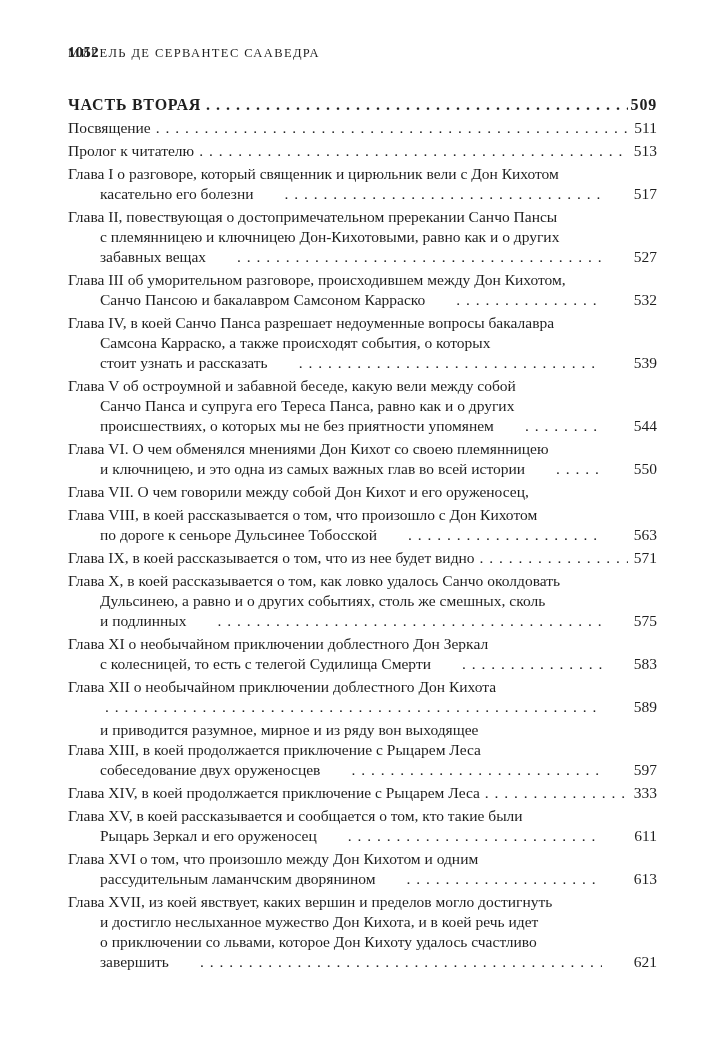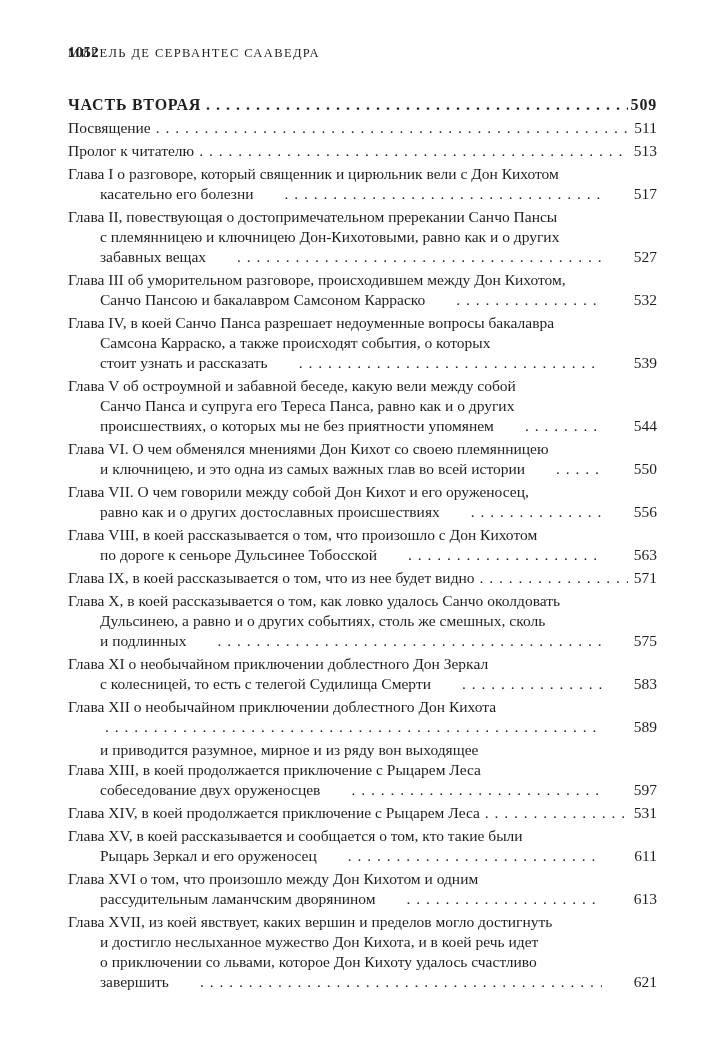--- a/index.html
+++ b/index.html
@@ -159,25 +159,20 @@
       <div class="entry">
         <div class="line"><span class="text">Глава VI. О чем обменялся мнениями Дон Кихот со своею племянницею</span></div>
         <div class="line cont last">
           <span class="text">и ключницею, и это одна из самых важных глав во всей истории</span>
           <span class="leader"></span>
           <span class="pagenum">550</span>
         </div>
       </div>
       <div class="entry">
         <div class="line"><span class="text">Глава VII. О чем говорили между собой Дон Кихот и его оруженосец,</span></div>
-        <div class="line cont last">
-          <span class="text">равно как и о других достославных происшествиях</span>
-          <span class="leader"></span>
-          <span class="pagenum">556</span>
-        </div>
       </div>
       <div class="entry">
         <div class="line"><span class="text">Глава VIII, в коей рассказывается о том, что произошло с Дон Кихотом</span></div>
         <div class="line cont last">
           <span class="text">по дороге к сеньоре Дульсинее Тобосской</span>
           <span class="leader"></span>
           <span class="pagenum">563</span>
         </div>
       </div>
       <div class="entry">
@@ -217,21 +212,21 @@
         <div class="line cont last">
           <span class="text">собеседование двух оруженосцев</span>
           <span class="leader"></span>
           <span class="pagenum">597</span>
         </div>
       </div>
       <div class="entry">
         <div class="line last">
           <span class="text">Глава XIV, в коей продолжается приключение с Рыцарем Леса</span>
           <span class="leader"></span>
-          <span class="pagenum">531</span>
+          <span class="pagenum">333</span>
         </div>
       </div>
       <div class="entry">
         <div class="line"><span class="text">Глава XV, в коей рассказывается и сообщается о том, кто такие были</span></div>
         <div class="line cont last">
           <span class="text">Рыцарь Зеркал и его оруженосец</span>
           <span class="leader"></span>
           <span class="pagenum">611</span>
         </div>
       </div>

